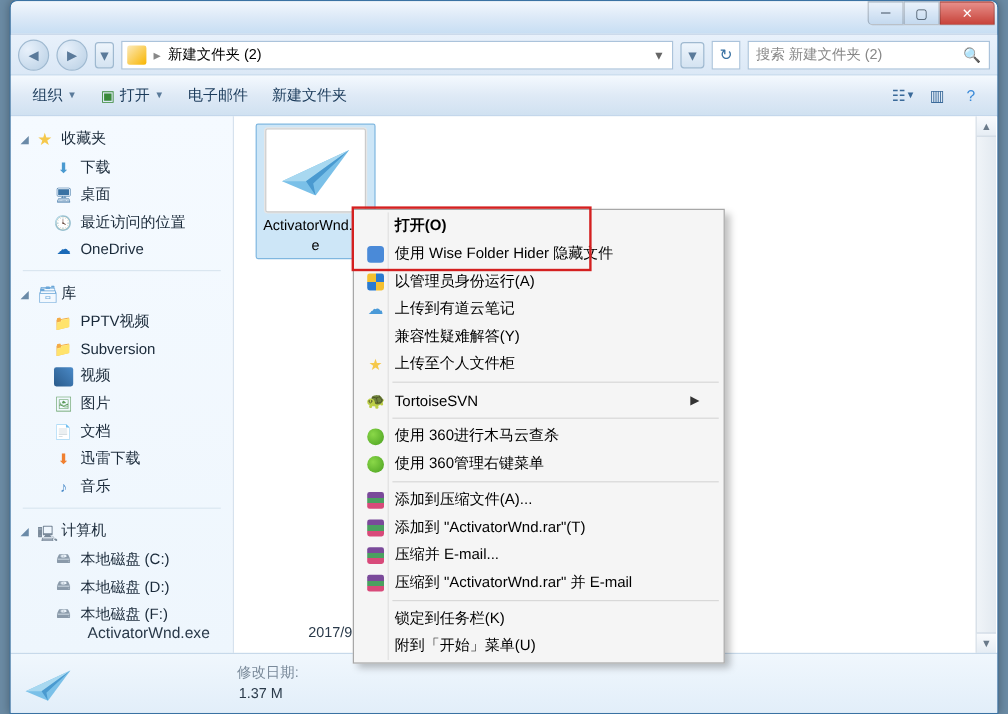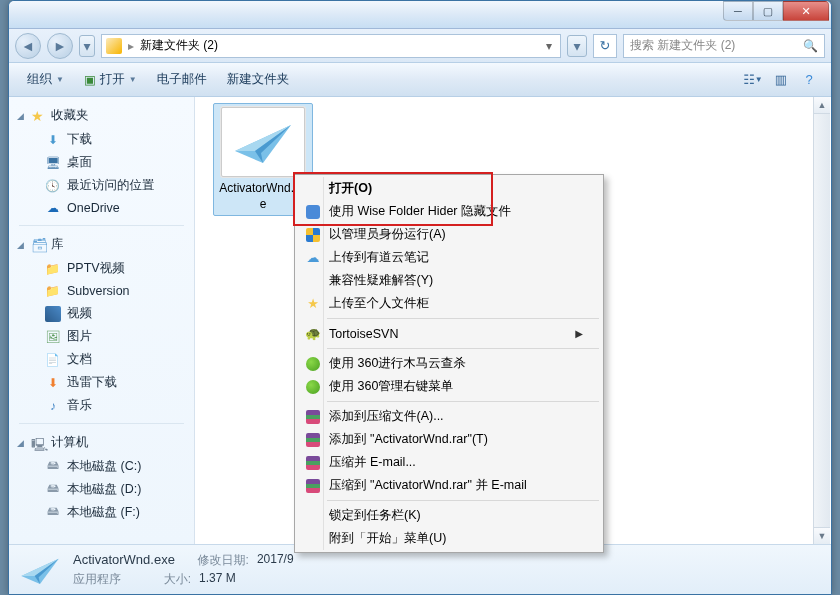--- a/index.html
+++ b/index.html
@@ -60,21 +60,21 @@
 .file-tile .thumb { width:84px; height:70px; margin:0 auto 4px; background:#fff; border:1px solid #ccc; border-radius:2px; display:flex;align-items:center;justify-content:center; box-shadow: inset 0 0 0 3px #fff, 0 0 0 1px #e6e6e6; }
 .file-tile.selected { background:#cde6f7; border:1px solid #7fb7e0; border-radius:2px; padding:3px; }
 .paper-plane { width:60px; height:42px; position:relative; }
 .paper-plane svg { width:100%; height:100%; }
 .file-tile .name { word-break:break-all; line-height:1.3; }
 
 .statusbar { position:absolute; left:0; right:0; bottom:0; height:50px; background:linear-gradient(180deg,#f0f7fd,#e2eef9); border-top:1px solid #c7d9ea; display:flex; align-items:center; padding:0 10px; font-size:12px; color:#2a3a4a; gap:12px; }
 .status-thumb { width:42px; height:36px; display:flex;align-items:center;justify-content:center; }
 .status-info { display:flex; flex-direction:column; gap:2px; }
 .status-info .line { display:flex; gap:8px; }
-.status-info .label { color:#7a8a9a; }
+.status-info .label { color:#7a8a9a;margin-top:32px; }
 .status-info .fname { font-size:13px; }
 
 .scrollbar-v { position:absolute; right:1px; top:96px; bottom:50px; width:17px; background:linear-gradient(90deg,#f0f4f8,#e2e9f0); border-left:1px solid #d0dae4; }
 .sb-btn { height:17px; display:flex;align-items:center;justify-content:center; font-size:9px; color:#6a7a8a; background:linear-gradient(180deg,#f8fafd,#e6edf4); border-bottom:1px solid #d0dae4; }
 .sb-btn.bot { position:absolute; bottom:0; left:0; right:0; border-top:1px solid #d0dae4; border-bottom:none;}
 
 
 .ctx-menu { position:absolute; left:294px; top:174px; width:310px; background:#f5f5f5; border:1px solid #a7a7a7; box-shadow:4px 4px 6px rgba(0,0,0,.25); font-size:12.5px; padding:2px; }
 .ctx-item { display:flex; align-items:center; height:23px; padding:0 18px 0 32px; position:relative; }
 .ctx-icon { position:absolute; left:7px; width:18px; height:18px; display:flex; align-items:center; justify-content:center; font-size:13px; }

